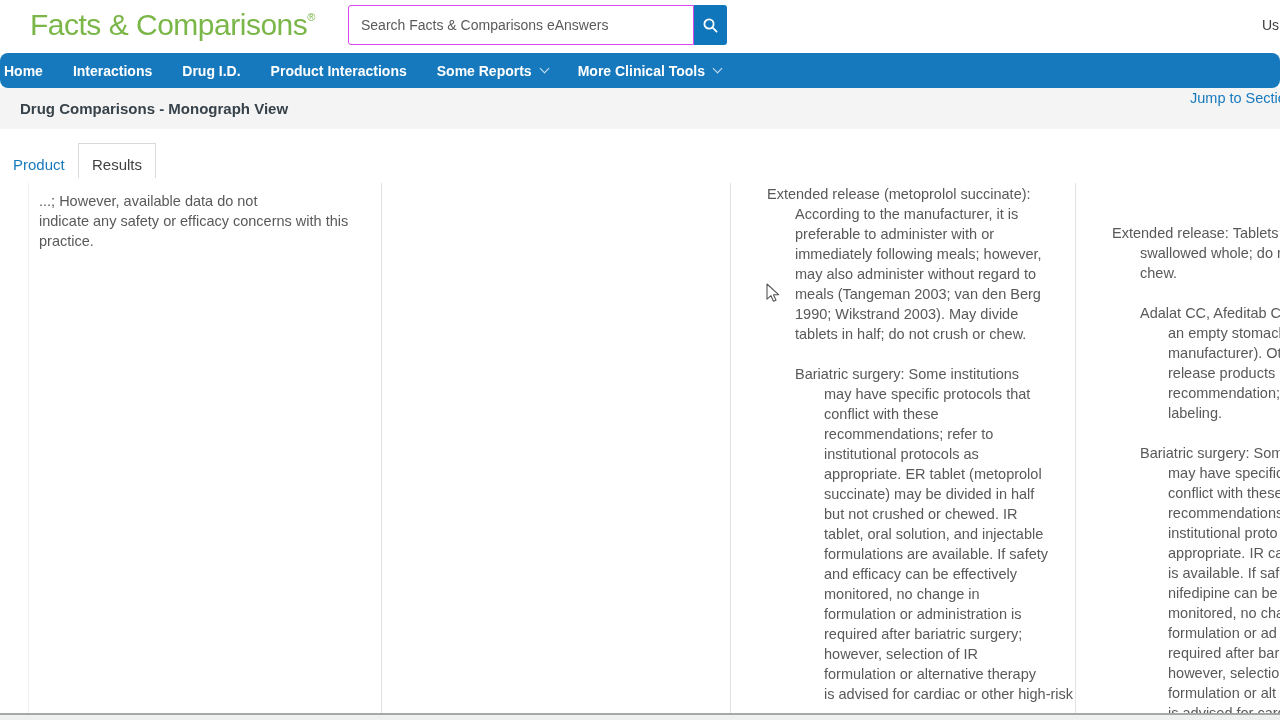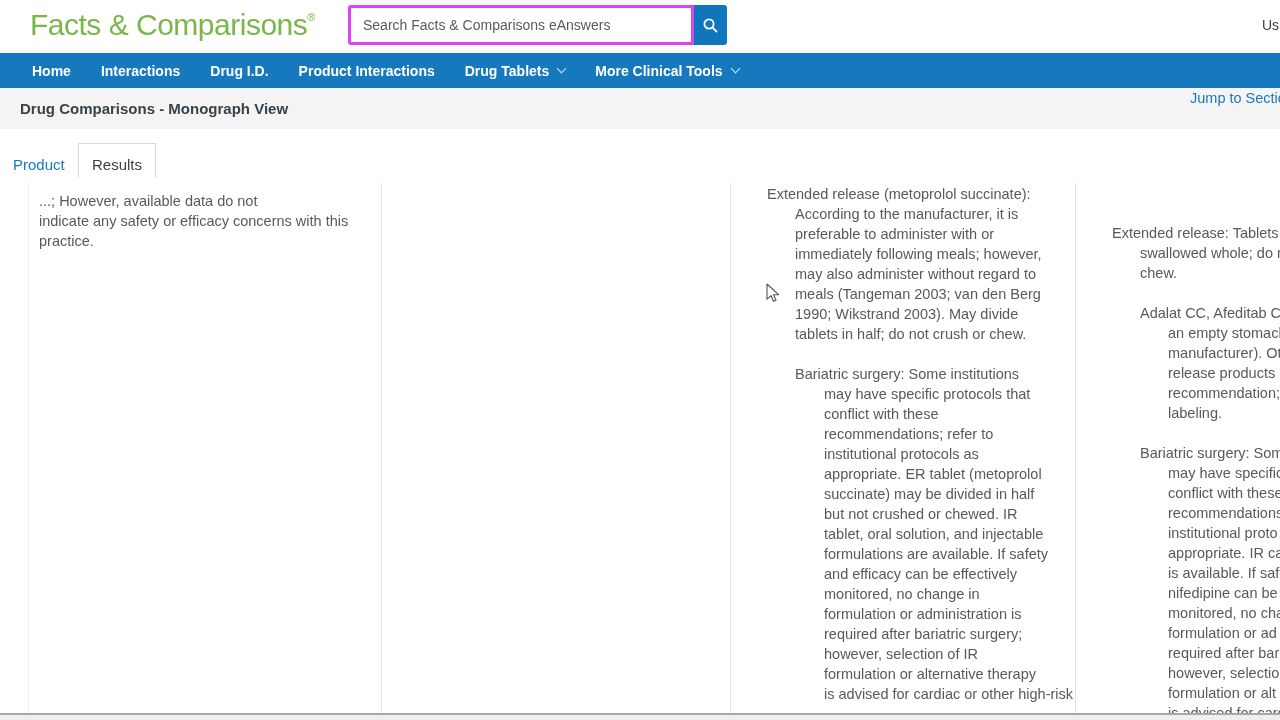--- a/index.html
+++ b/index.html
@@ -10,31 +10,31 @@
     --logo-green:#7ab648; --nav-blue:#1779bd; --btn-blue:#0f76bc;
     --link-blue:#1779bd; --crumb-bg:#f4f4f4; --text-grey:#595959; --title-dark:#37424a;
   }
 
   
   .header { position:absolute; top:0; left:0; width:1280px; height:49px; background:#fff; }
   .logo { position:absolute; left:30px; top:8px; font-size:30px; letter-spacing:-0.5px;
           color:var(--logo-green); cursor:pointer; }
   .logo sup { font-size:11px; vertical-align:14px; }
   .search-box { position:absolute; left:348px; top:5px; width:346px; height:40px;
-    border:3px solid #d946ef; border-radius:3px 0 0 3px; background:#fff;
+    border:1px solid #d946ef; border-radius:3px 0 0 3px; background:#fff;
     font-size:14px; color:#444; padding:0 12px; outline:none; }
   .search-box::placeholder { color:#5a5a5a; opacity:1; }
   .search-btn { position:absolute; left:694px; top:5px; width:33px; height:40px;
     background:var(--btn-blue); border:none; border-radius:0 3px 3px 0; cursor:pointer;
     display:flex; align-items:center; justify-content:center; }
   .user-label { position:absolute; left:1262px; top:17px; font-size:14px; color:#3c3c3c; cursor:pointer; }
 
   
   .nav { position:absolute; top:53px; left:0; width:1280px; height:35px;
-    background:var(--nav-blue); display:flex; align-items:center; gap:30px; padding-left:32px; }
+    background:var(--nav-blue); display:flex; align-items:center; gap:30px; padding-left:4px;border-radius:8px; }
   .nav-item { color:#fff; font-size:14px; font-weight:600; cursor:pointer;
     display:flex; align-items:center; white-space:nowrap; }
   .chev { width:7px; height:7px; border-right:1.6px solid #cfe4f2; border-bottom:1.6px solid #cfe4f2;
     transform:rotate(45deg); margin-left:9px; margin-top:-4px; display:inline-block; }
 
   
   .crumb-bar { position:absolute; top:88px; left:0; width:1280px; height:41px; background:var(--crumb-bg); }
   .crumb-title { position:absolute; left:20px; top:12px; font-size:15px; font-weight:bold; color:var(--title-dark); }
   .jump-link { position:absolute; left:1190px; top:2px; width:160px; font-size:14.5px;
     color:var(--link-blue); cursor:pointer; white-space:nowrap; }
@@ -99,21 +99,21 @@
   <div class="nav-item">
     <span>Interactions</span>
     </div>
   <div class="nav-item">
     <span>Drug I.D.</span>
     </div>
   <div class="nav-item">
     <span>Product Interactions</span>
     </div>
   <div class="nav-item">
-    <span>Drug Tablets</span>
+    <span>Some Reports</span>
     <span class="chev"></span>
     </div>
   <div class="nav-item">
     <span>More Clinical Tools</span>
     <span class="chev"></span>
     </div>
 </div>
 
 <div class="crumb-bar">
   <div class="crumb-title">Drug Comparisons - Monograph View</div>

